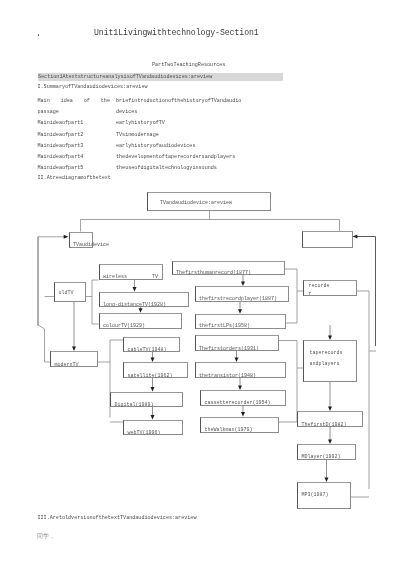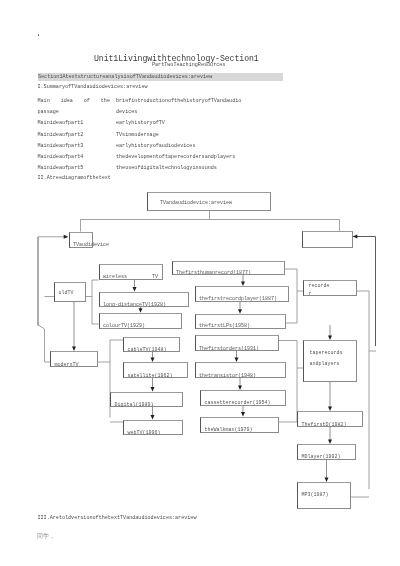--- a/index.html
+++ b/index.html
@@ -6,21 +6,21 @@
   body{width:400px;height:566px;background:#ffffff;overflow:hidden;
        font-family:"Liberation Mono","DejaVu Sans Mono",monospace;color:#2b2b2b;}
   .page{position:relative;width:400px;height:566px;filter:blur(0.22px);}
   .t{position:absolute;white-space:pre;font-size:4.4px;line-height:1;color:#4a4a4a;}
   .title{position:absolute;font-size:8.4px;letter-spacing:0.1px;color:#3a3a3a;}
   .box{position:absolute;border:0.6px solid #555;background:#fff;box-sizing:border-box;}
   .box .lbl{position:absolute;left:4px;bottom:1px;font-size:4.2px;color:#4a4a4a;white-space:nowrap;}
   svg.arrows{position:absolute;left:0;top:0;width:400px;height:566px;overflow:visible;}
 
   .mark{position:absolute;left:37.5px;top:34px;width:1.6px;height:1.6px;background:#5a5a5a;border-radius:50%;}
-  .title{left:94px;top:54px;font-size:8.2px;color:#3d3d3d;letter-spacing:-0.07px;
+  .title{left:94px;top:28px;font-size:8.2px;color:#3d3d3d;letter-spacing:-0.07px;
          font-family:"Liberation Mono","DejaVu Sans Mono",monospace;}
   .subtitle{left:152px;top:63px;font-size:5.1px;}
   .hl-band{position:absolute;left:38px;top:72.6px;width:245px;height:8.8px;background:#d8d8d8;}
   .sectionhead{left:38px;top:74.5px;font-size:5.1px;}
   .hdg1{left:37.5px;top:85px;font-size:5.1px;}
   .summary{position:absolute;left:37.5px;top:96px;width:250px;}
   .srow{position:absolute;left:0;height:11.2px;font-size:5.1px;color:#4a4a4a;width:250px;}
   .srow:nth-child(1){top:0;}
   .srow:nth-child(2){top:22.3px;}
   .srow:nth-child(3){top:33.5px;}

